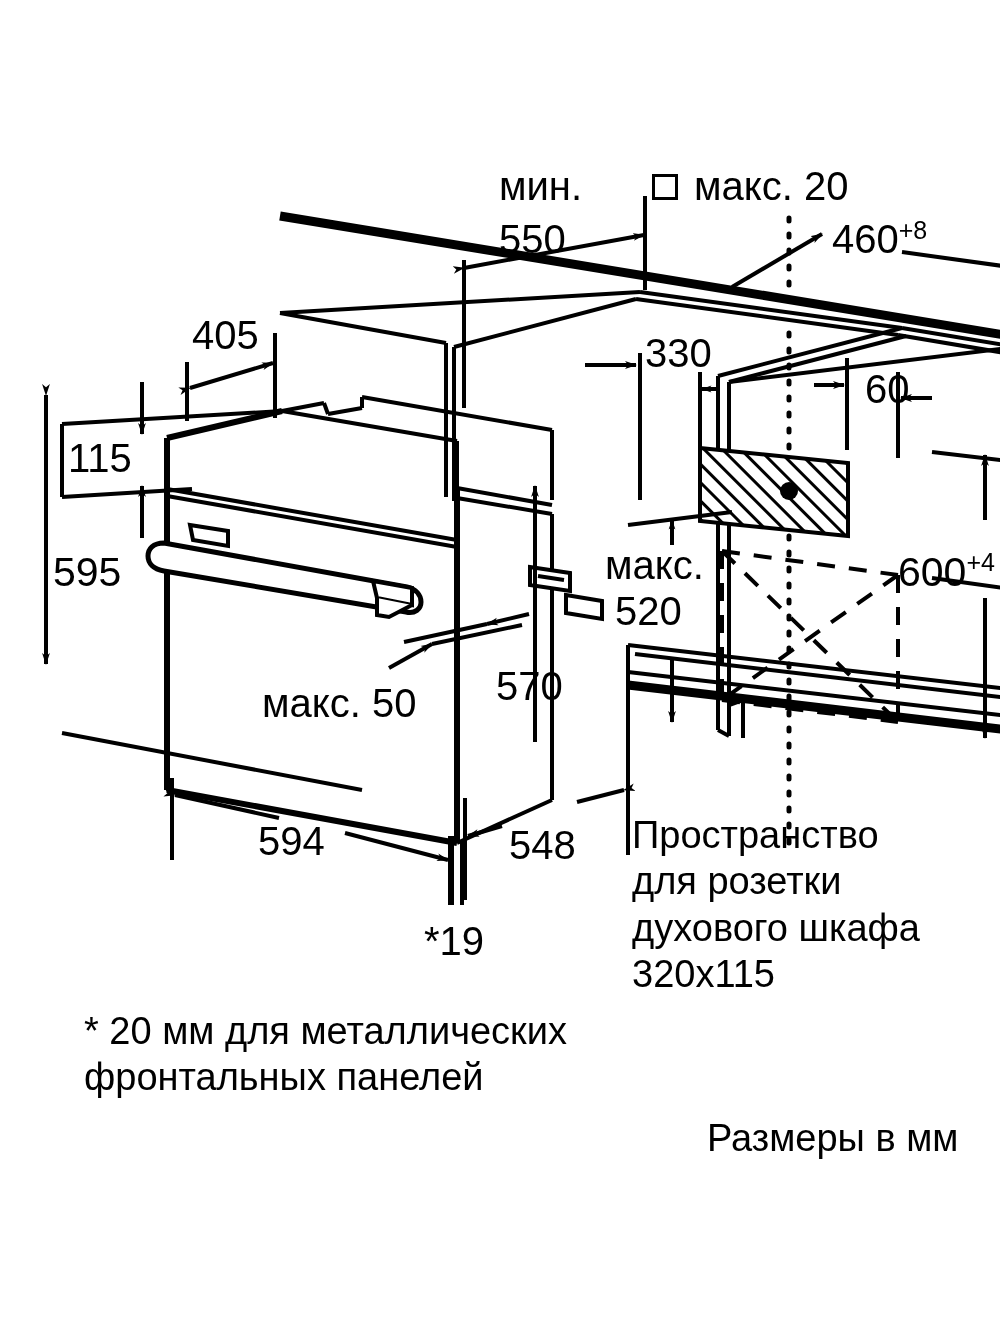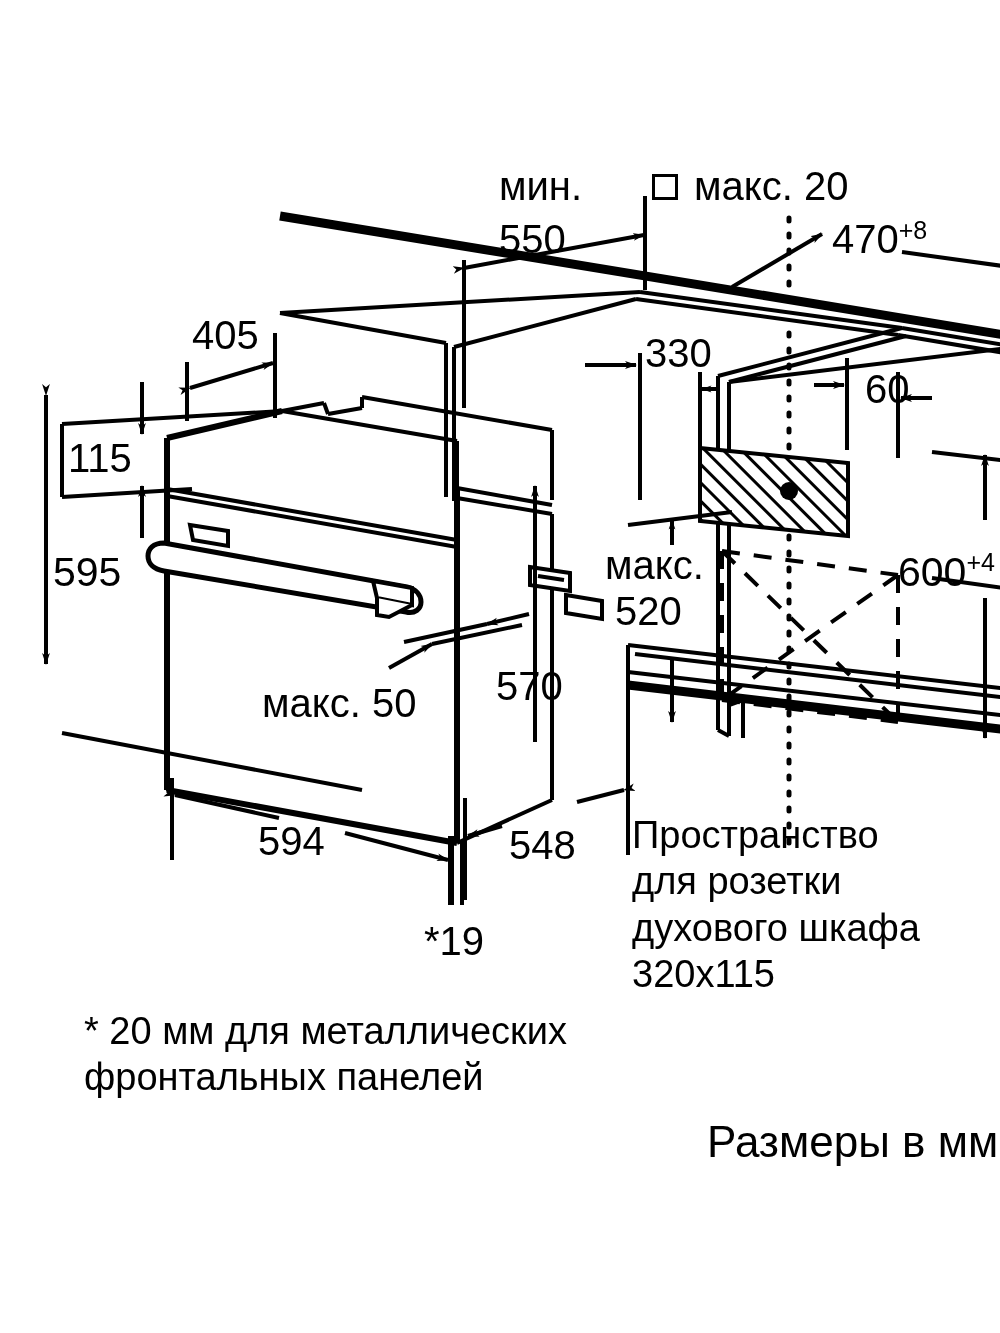--- a/index.html
+++ b/index.html
@@ -26,21 +26,21 @@
   .lbl {
     position: absolute;
     color: #000000;
     font-family: "Liberation Sans", sans-serif;
     white-space: pre;
     line-height: 1.18;
   }
   .d-num { font-size: 40px; }
   .d-big { font-size: 41px; }
   .sup { font-size: 25px; vertical-align: super; }
-  .note { font-size: 44px; }
+  .note { font-size: 38px; }
   .note-blk { font-size: 38px; line-height: 1.22; }
   .sq-glyph {
     position: absolute;
     width: 26px;
     height: 26px;
     border: 3px solid #000;
     box-sizing: border-box;
   }
 </style>
 </head>
@@ -269,21 +269,21 @@
 
     </g>
   </svg>
 
   <span class="lbl d-num" style="left:467px; top:163px;">мин.</span>
   <span class="lbl d-num" style="left:467px; top:216px;">550</span>
 
   <span class="sq-glyph" style="left:620px; top:174px;"></span>
   <span class="lbl d-num" style="left:662px; top:163px;">макс. 20</span>
 
-  <span class="lbl d-num" style="left:800px; top:216px;"><span>470</span><span class="sup">+8</span></span>
+  <span class="lbl d-num" style="left:800px; top:216px;"><span>460</span><span class="sup">+8</span></span>
 
   <span class="lbl d-num" style="left:160px; top:312px;">405</span>
 
   <span class="lbl d-num" style="left:613px; top:330px;">330</span>
 
   <span class="lbl d-num" style="left:833px; top:366px;">60</span>
 
   <span class="lbl d-num" style="left:36px; top:435px;">115</span>
 
   <span class="lbl d-big" style="left:12px; top:548px;padding-left:9px;">595</span>

